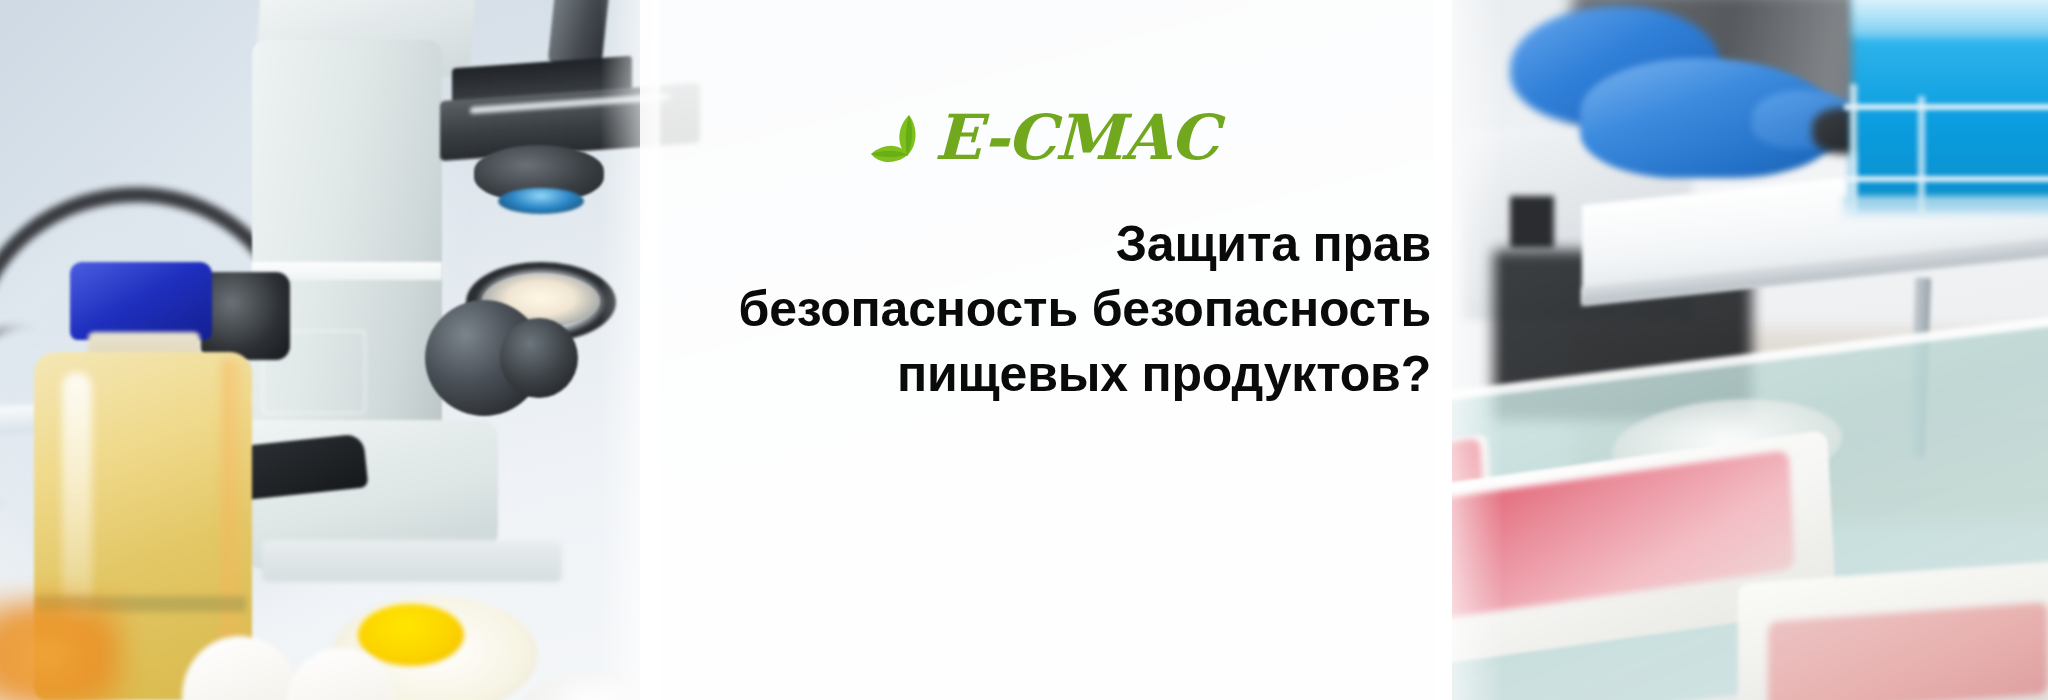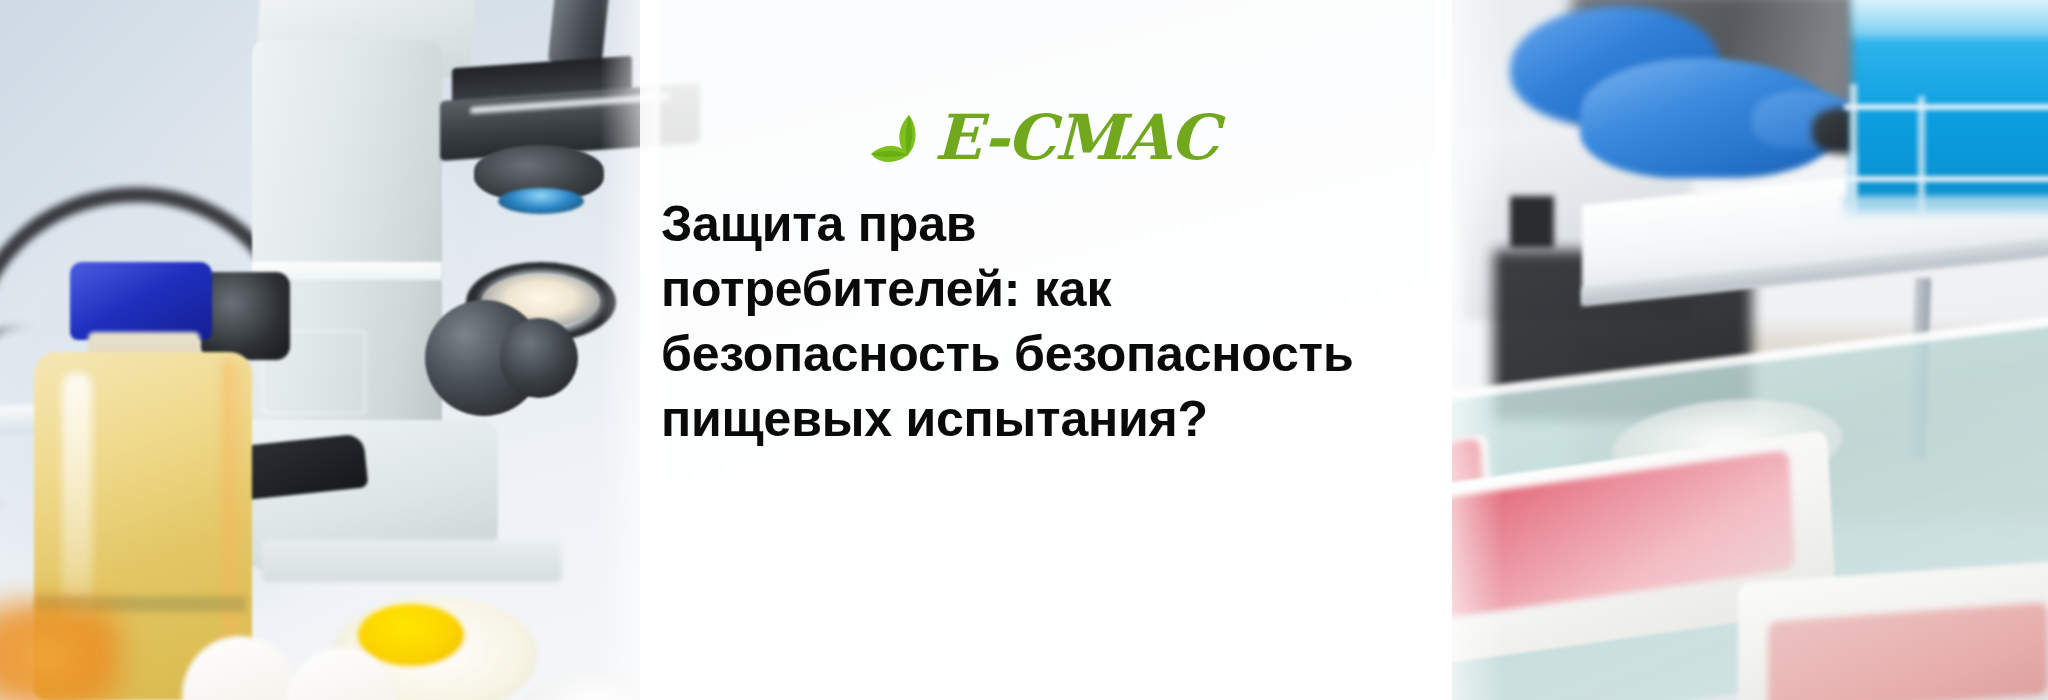--- a/index.html
+++ b/index.html
@@ -398,23 +398,23 @@
     font-style:italic;font-weight:700;
     font-size:62px;
     letter-spacing:-1px;
     color:#71a81d;
     line-height:1;
     transform:skewX(-4deg);
     white-space:nowrap;
   }
 
   .headline{
-    margin-top:12px;
+    margin-top:32px;
     width:770px;
-    text-align:left;
+    text-align:right;
     font-family:"Liberation Sans","DejaVu Sans",sans-serif;
     font-weight:700;
     font-size:50px;
     line-height:1.30;
     color:#0a0a0a;
     letter-spacing:-0.2px;
   }
   .headline .ln{display:block;}
 </style>
 </head>
@@ -518,19 +518,18 @@
 
           <path d="M3 47 C16 36 32 36 40 48 C27 58 11 57 3 47 Z" fill="#7fc01f"></path>
           <path d="M3 47 C17 42 31 43 40 48 C26 51 13 51 3 47 Z" fill="#68b016"></path>
         </svg>
       </span>
       <span class="logo-text">E-CMAC</span>
     </div>
 
     <h1 class="headline">
       <span class="ln">Защита прав</span>
-      <span class="ln">потребителей: как</span>
       <span class="ln">безопасность безопасность</span>
-      <span class="ln">пищевых испытания?</span>
+      <span class="ln">пищевых продуктов?</span>
     </h1>
 
   </div>
 </div>
 
 </body></html>

